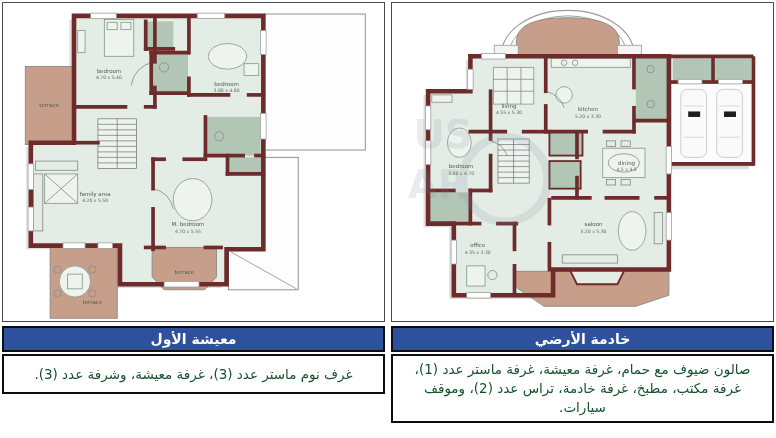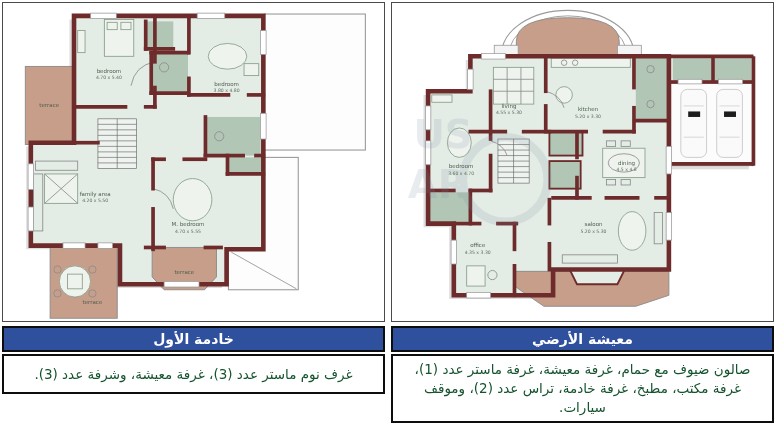--- a/index.html
+++ b/index.html
@@ -146,21 +146,21 @@
             <text class="rlabel" x="35" y="113">terrace</text>
             <text class="rlabel" x="85" y="210">family area</text>
             <text class="rdims" x="85" y="217">4.20 x 5.50</text>
             <text class="rlabel" x="186" y="243">M. bedroom</text>
             <text class="rdims" x="186" y="250">4.70 x 5.55</text>
             <text class="rlabel" x="82" y="327">terrace</text>
             <text class="rlabel" x="182" y="295">terrace</text>
           </g>
         </svg>
       </div>
-      <div class="caption-header">خادمة الأول</div>
+      <div class="caption-header">معيشة الأول</div>
       <div class="caption-body">غرف نوم ماستر عدد (3)، غرفة معيشة، وشرفة عدد (3).</div>
     </div>
 
     <div class="col">
       <div class="plan-box">
         <svg viewBox="0 0 384 346">
 
           <g transform="translate(-5,4)" opacity="0.5">
             <polygon points="70,58 286,58 286,290 160,290 160,318 52,318 52,240 24,240 24,96 70,96" fill="#bdbdbd"></polygon>
             <rect x="288" y="58" width="90" height="119" fill="#bdbdbd"></rect>
@@ -317,18 +317,18 @@
             <text class="rdims" x="60" y="187">3.60 x 4.70</text>
             <text class="rlabel" x="240" y="176">dining</text>
             <text class="rdims" x="240" y="183">4.5 x 4.8</text>
             <text class="rlabel" x="204" y="243">saloon</text>
             <text class="rdims" x="204" y="250">5.20 x 5.30</text>
             <text class="rlabel" x="78" y="266">office</text>
             <text class="rdims" x="78" y="273">4.35 x 3.30</text>
           </g>
         </svg>
       </div>
-      <div class="caption-header">معيشة الأرضي</div>
+      <div class="caption-header">خادمة الأرضي</div>
       <div class="caption-body">صالون ضيوف مع حمام، غرفة معيشة، غرفة ماستر عدد (1)، غرفة مكتب، مطبخ، غرفة خادمة، تراس عدد (2)، وموقف سيارات.</div>
     </div>
 
   </div>
 </div>
 
 </body></html>

